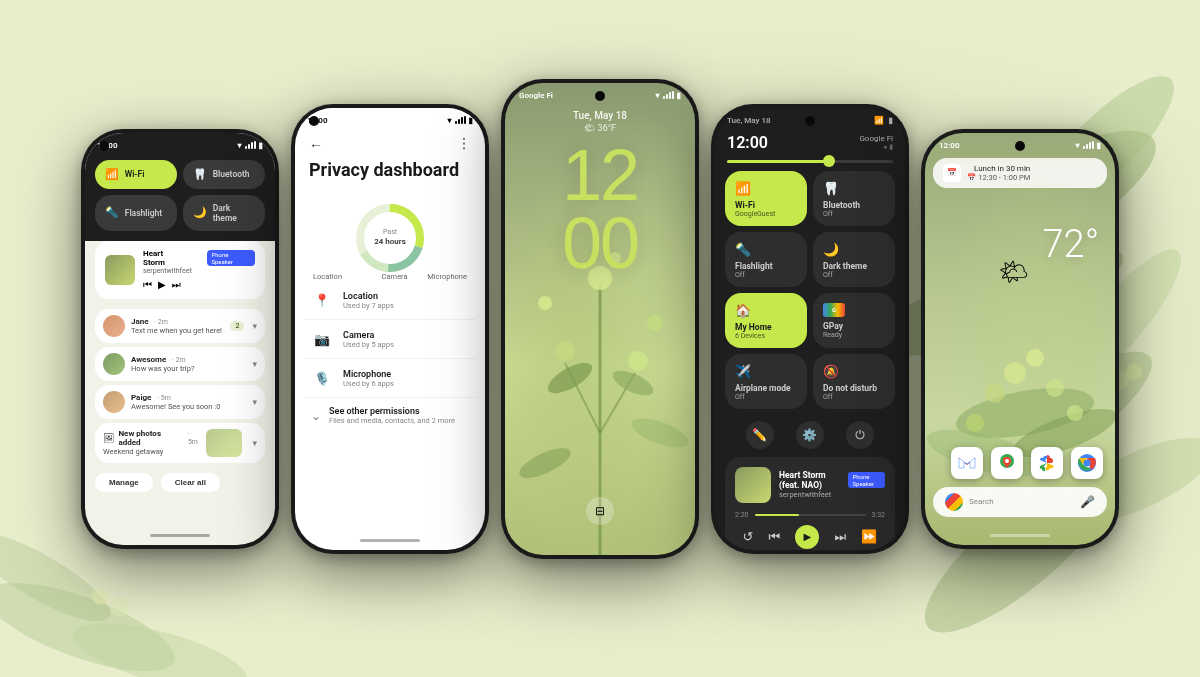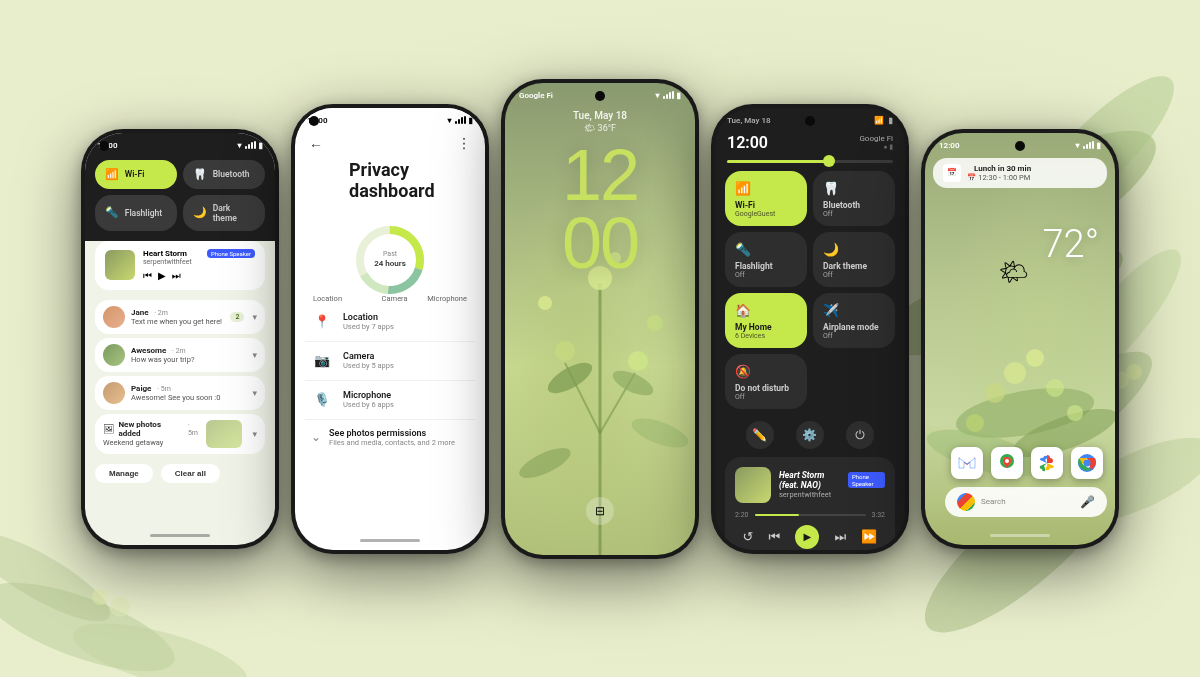--- a/index.html
+++ b/index.html
@@ -247,21 +247,20 @@
       justify-content: space-between;
     }
     .back-arrow { font-size: 14px; color: #333; cursor: pointer; }
     .more-dots { font-size: 14px; color: #333; cursor: pointer; }
     .privacy-title {
       padding: 4px 14px 10px;
       font-size: 18px;
       font-weight: 700;
       color: #1a1a1a;
       line-height: 1.2;
-      margin-left: 40px;
     }
     .donut-svg { width: 110px; height: 90px; }
 
     .privacy-items {
       padding: 0 10px;
       display: flex;
       flex-direction: column;
       gap: 0;
     }
     .privacy-item {
@@ -446,21 +445,21 @@
       gap: 8px;
       margin-bottom: 8px;
     }
     .phone4-media-thumb {
       width: 36px; height: 36px;
       border-radius: 8px;
       background: linear-gradient(135deg, #8a9a60, #c8d870);
       flex-shrink: 0;
     }
     .phone4-media-info { flex: 1; }
-    .phone4-media-title { font-size: 8.5px; font-weight: 700; color: #fff; font-style: italic; }
+    .phone4-media-title { font-size: 8.5px; font-weight: 700; color: #fff; }
     .phone4-media-artist { font-size: 7.5px; color: #aaa; }
     .phone4-media-badge {
       background: #3d5afe;
       color: white;
       font-size: 6px;
       padding: 1px 4px;
       border-radius: 3px;
     }
     .phone4-progress {
       display: flex;
@@ -543,21 +542,21 @@
     .notif-cal-icon {
       width: 18px; height: 18px;
       background: #fff;
       border-radius: 4px;
       display: flex; align-items: center; justify-content: center;
       font-size: 8px;
     }
     .phone5-notif-text {
       font-size: 8px;
       color: #222;
-      font-weight: 700;
+      font-weight: 400;
       padding-left: 7px;
     }
     .phone5-notif-sub {
       font-size: 7.5px;
       color: #555;
     }
 
     .phone5-weather-widget {
       position: relative;
       z-index: 2;
@@ -573,21 +572,21 @@
     .phone5-weather-icon {
       font-size: 24px;
       position: absolute;
       top: 36px;
       right: 70px;
     }
 
     .phone5-dock {
       position: absolute;
       bottom: 28px;
-      left: 20px; right: 8px;
+      left: 8px; right: 8px;
       z-index: 2;
     }
     .phone5-app-row {
       display: flex;
       justify-content: flex-end;
       gap: 8px;
       margin-bottom: 8px;
       padding-right: 4px;
     }
     .app-icon {
@@ -739,21 +738,21 @@
           </div>
           <div class="tile inactive">
             <span class="tile-icon">🌙</span>
             <span>Dark theme</span>
           </div>
         </div>
 
         <div class="media-card">
           <div class="media-thumb"></div>
           <div class="media-info">
-            <div style="display:flex;align-items:center;gap:12px;justify-content:space-between;">
+            <div style="display:flex;align-items:center;gap:21px;justify-content:space-between;">
               <span class="media-title">Heart Storm</span>
               <span class="media-badge">Phone Speaker</span>
             </div>
             <div class="media-artist">serpentwithfeet</div>
             <div class="media-controls">
               <span class="media-btn">⏮</span>
               <span class="media-btn">▶</span>
               <span class="media-btn">⏭</span>
             </div>
           </div>
@@ -876,21 +875,21 @@
             <div class="privacy-item-info">
               <div class="privacy-item-name">Microphone</div>
               <div class="privacy-item-sub">Used by 6 apps</div>
             </div>
           </div>
         </div>
 
         <div class="see-more">
           <span class="see-more-icon">⌄</span>
           <div>
-            <div class="see-more-title">See photos permissions</div>
+            <div class="see-more-title">See other permissions</div>
             <div class="see-more-sub">Files and media, contacts, and 2 more</div>
           </div>
         </div>
       </div>
       <div class="home-bar"></div>
     </div>
   </div>
 
   <div class="phone phone-3">
     <div class="phone-inner phone-inner-3">
@@ -999,20 +998,27 @@
             </div>
             <div class="qs-tile-label">Dark theme</div>
             <div class="qs-tile-sub">Off</div>
           </div>
           <div class="qs-tile on">
             <div class="qs-tile-header">
               <span class="qs-tile-icon">🏠</span>
             </div>
             <div class="qs-tile-label">My Home</div>
             <div class="qs-tile-sub">6 Devices</div>
+          </div>
+          <div class="qs-tile off gpay">
+            <div class="qs-tile-header">
+              <div class="gpay-icon">G</div>
+            </div>
+            <div class="qs-tile-label">GPay</div>
+            <div class="qs-tile-sub">Ready</div>
           </div>
           <div class="qs-tile off">
             <div class="qs-tile-header">
               <span class="qs-tile-icon">✈️</span>
             </div>
             <div class="qs-tile-label">Airplane mode</div>
             <div class="qs-tile-sub">Off</div>
           </div>
           <div class="qs-tile off">
             <div class="qs-tile-header">

